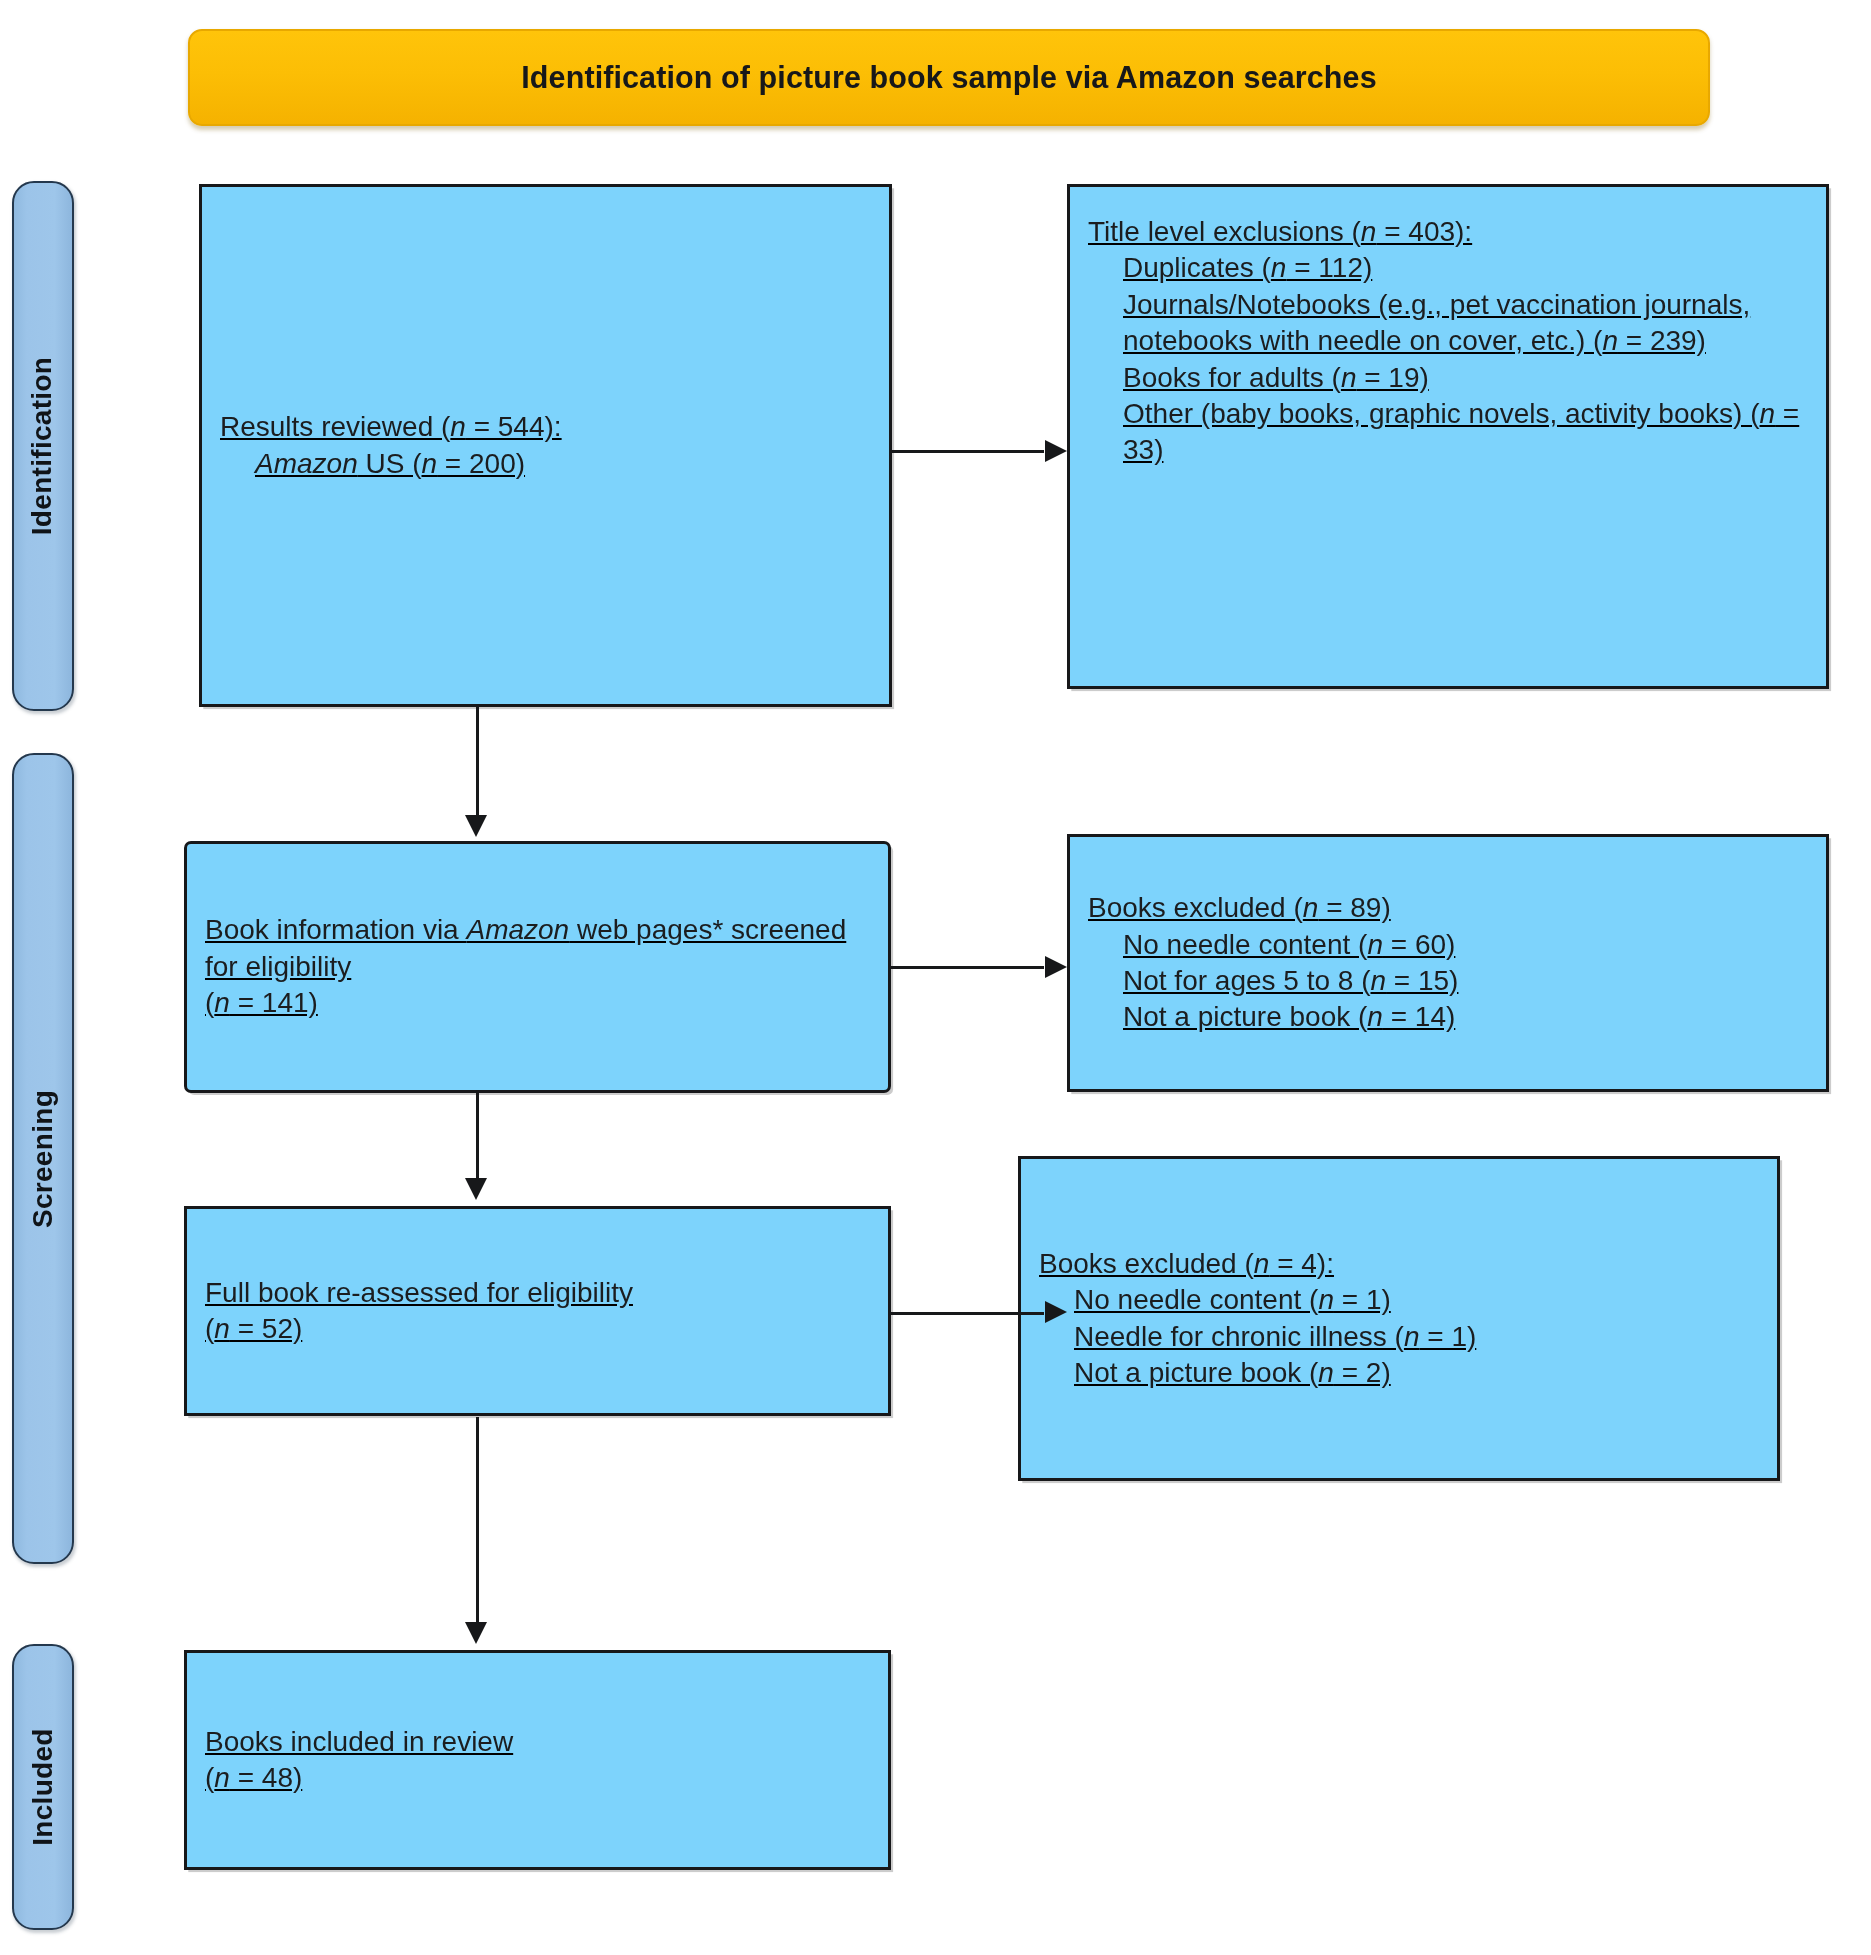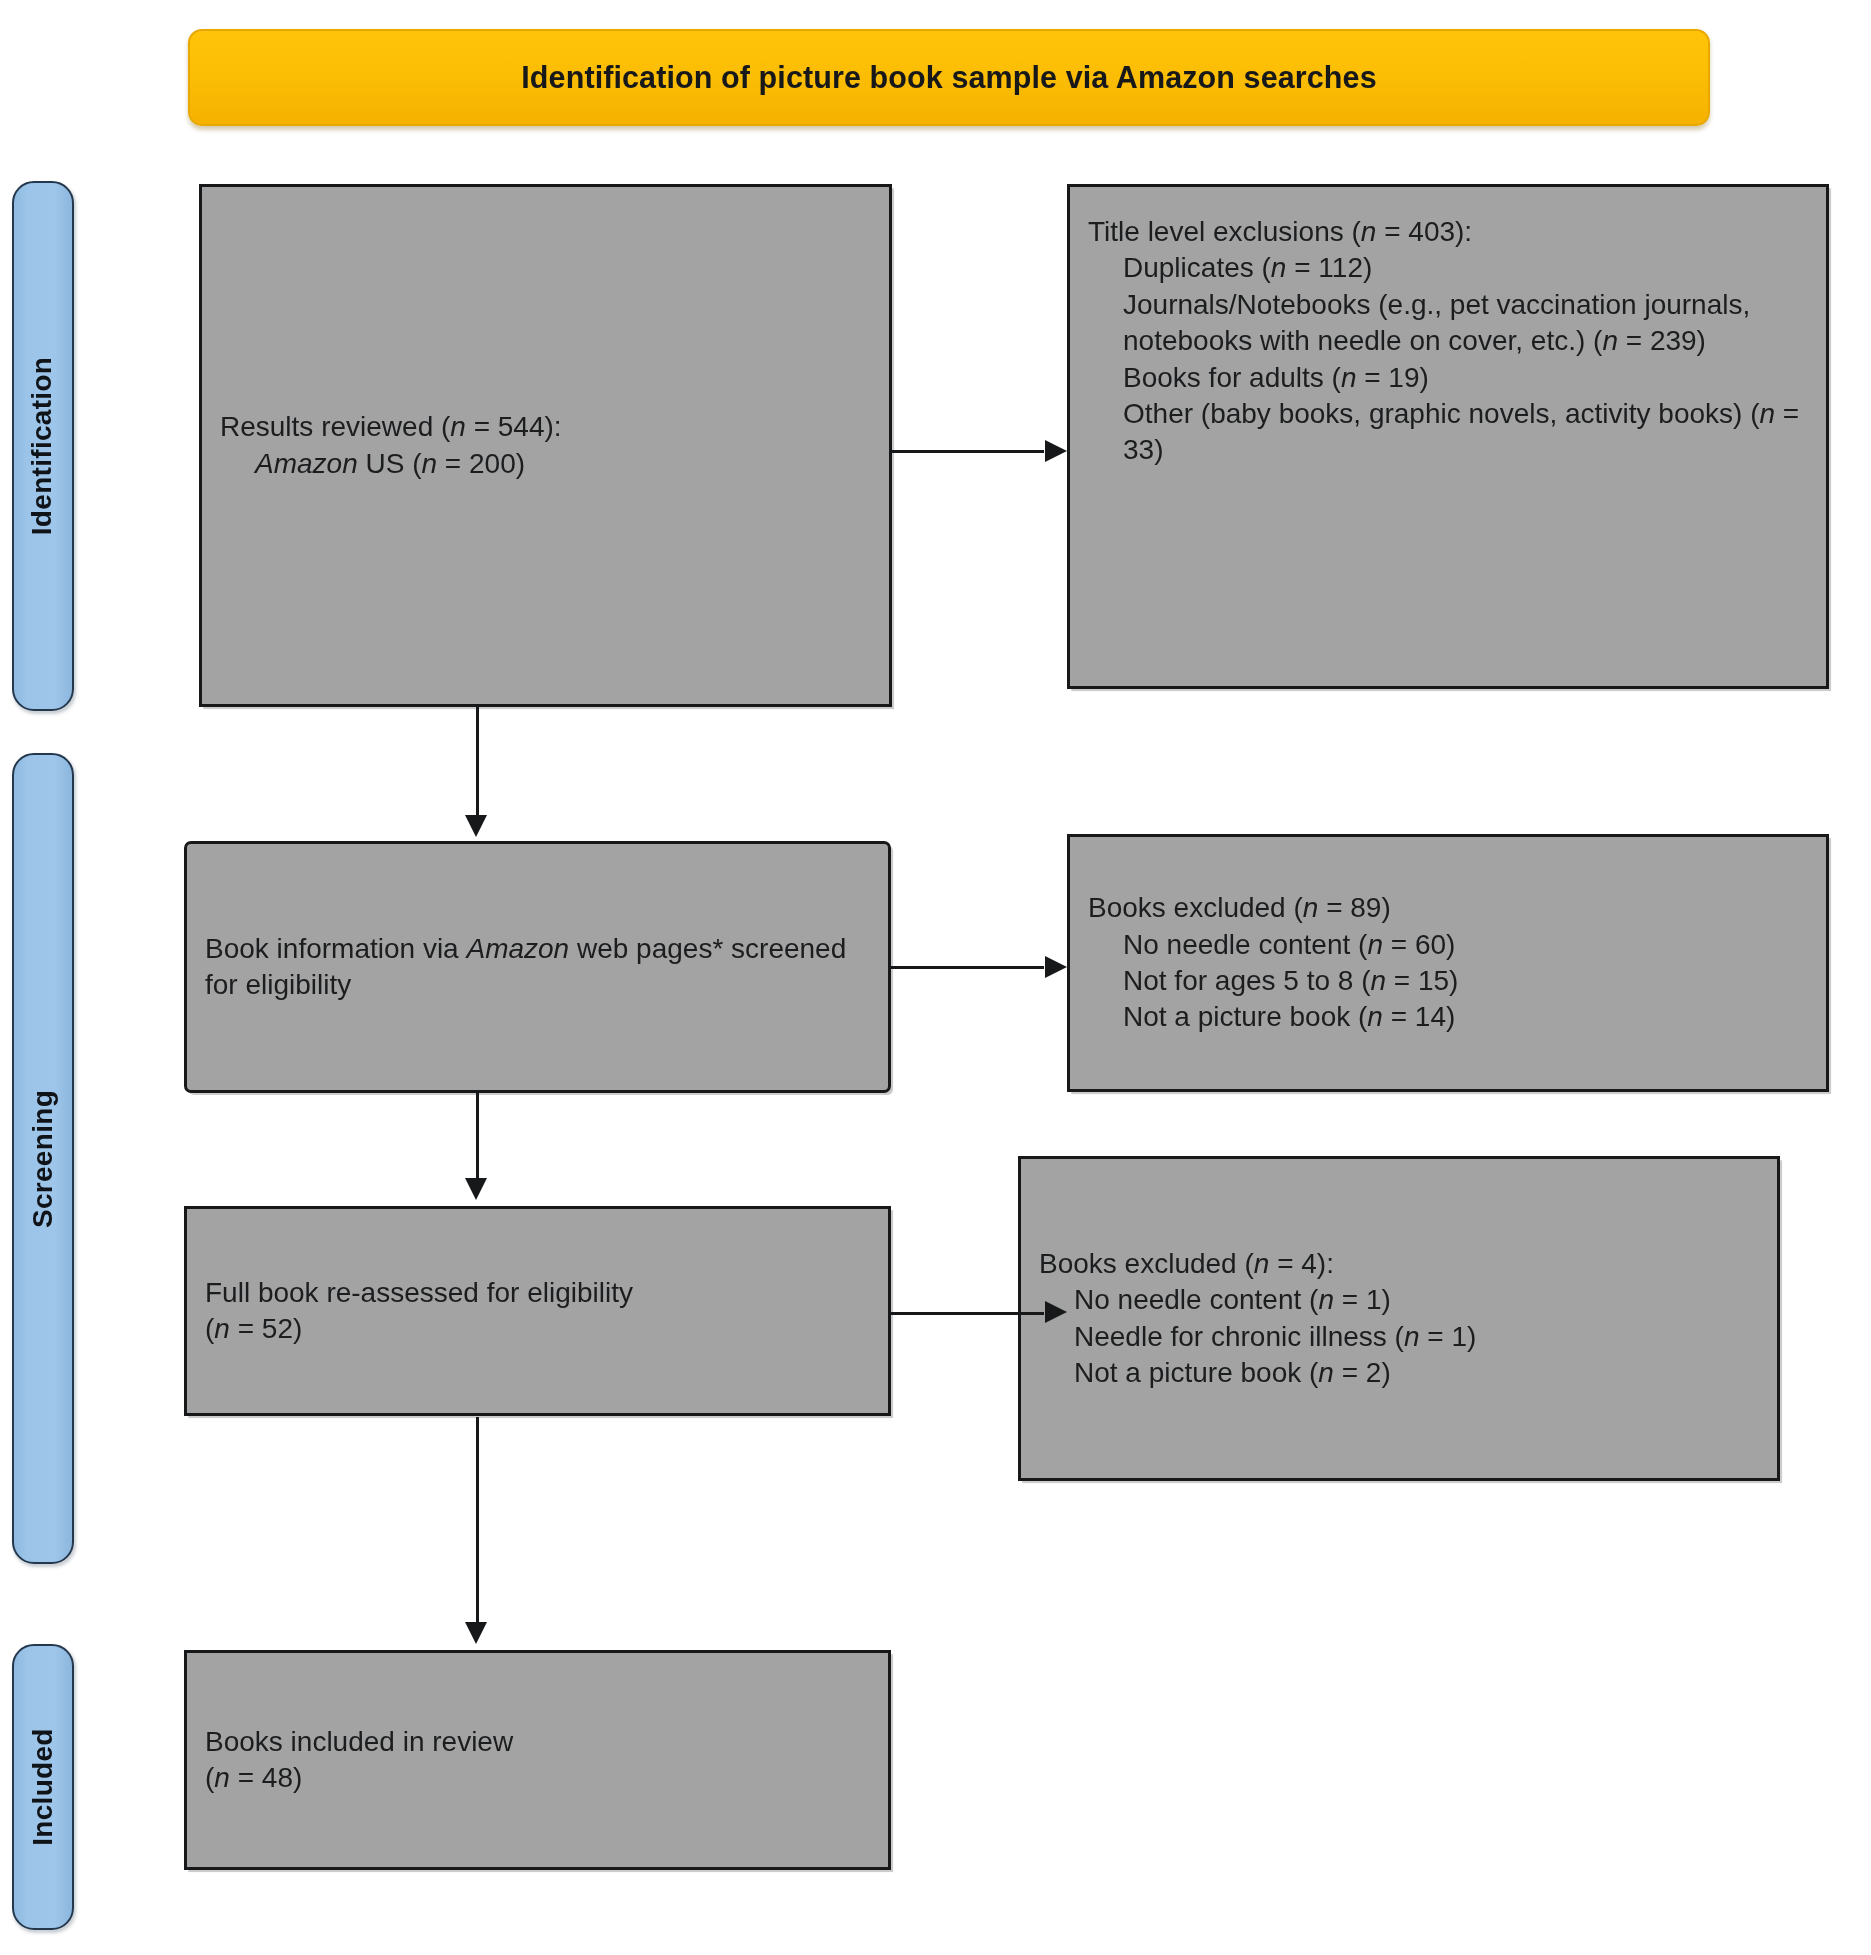--- a/index.html
+++ b/index.html
@@ -60,27 +60,28 @@
     white-space: nowrap;
     font-size: 28px;
     font-weight: bold;
     color: #101418;
     letter-spacing: 0.3px;
   }
 
   
   .flow-box {
     position: absolute;
-    background: #a3a3a3;
+    background: #7dd3fc;
     border: 3.2px solid #17181a;
     box-sizing: border-box;
     box-shadow: 3.2px 3.2px 0px -1.1px rgba(25,25,25,0.22);
     display: flex;
     flex-direction: column;
     justify-content: center;
+    text-decoration: underline;
   }
   .flow-box.top-aligned { justify-content: flex-start; }
   .box-text {
     font-size: 28px;
     line-height: 1.30;
     color: #1b1d1f;
     padding: 0 18px;
   }
   .box-text .ln { display: block; white-space: nowrap; }
   .box-text .ln.wrapline { white-space: normal; }
@@ -149,20 +150,21 @@
       <span class="ln indent"><span>Duplicates (</span><i>n</i><span> = 112)</span></span>
       <span class="ln wrapline indent"><span>Journals/Notebooks (e.g., pet vaccination journals, notebooks with needle on cover, etc.) (</span><i>n</i><span> = 239)</span></span>
       <span class="ln indent"><span>Books for adults (</span><i>n</i><span> = 19)</span></span>
       <span class="ln wrapline indent"><span>Other (baby books, graphic novels, activity books) (</span><i>n</i><span> = 33)</span></span>
     </div>
   </div>
 
   <div class="flow-box" style="left:184px; top:841px; width:707px; height:252px;border-radius:7px;">
     <div class="box-text">
       <span class="ln wrapline"><span>Book information via </span><i>Amazon</i><span> web pages* screened for eligibility</span></span>
+      <span class="ln"><span>(</span><i>n</i><span> = 141)</span></span>
     </div>
   </div>
 
   <div class="flow-box" style="left:1067px; top:834px; width:762px; height:258px;">
     <div class="box-text">
       <span class="ln"><span>Books excluded (</span><i>n</i><span> = 89)</span></span>
       <span class="ln indent"><span>No needle content (</span><i>n</i><span> = 60)</span></span>
       <span class="ln indent"><span>Not for ages 5 to 8 (</span><i>n</i><span> = 15)</span></span>
       <span class="ln indent"><span>Not a picture book (</span><i>n</i><span> = 14)</span></span>
     </div>

